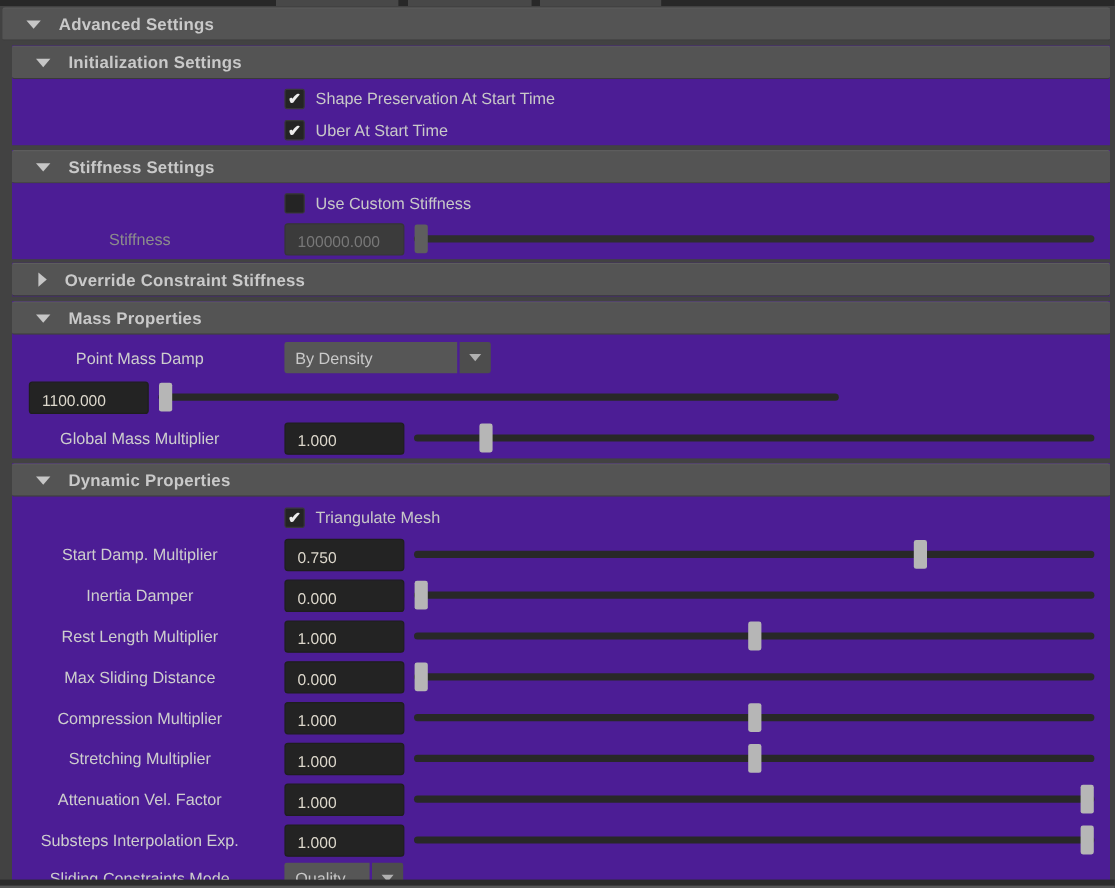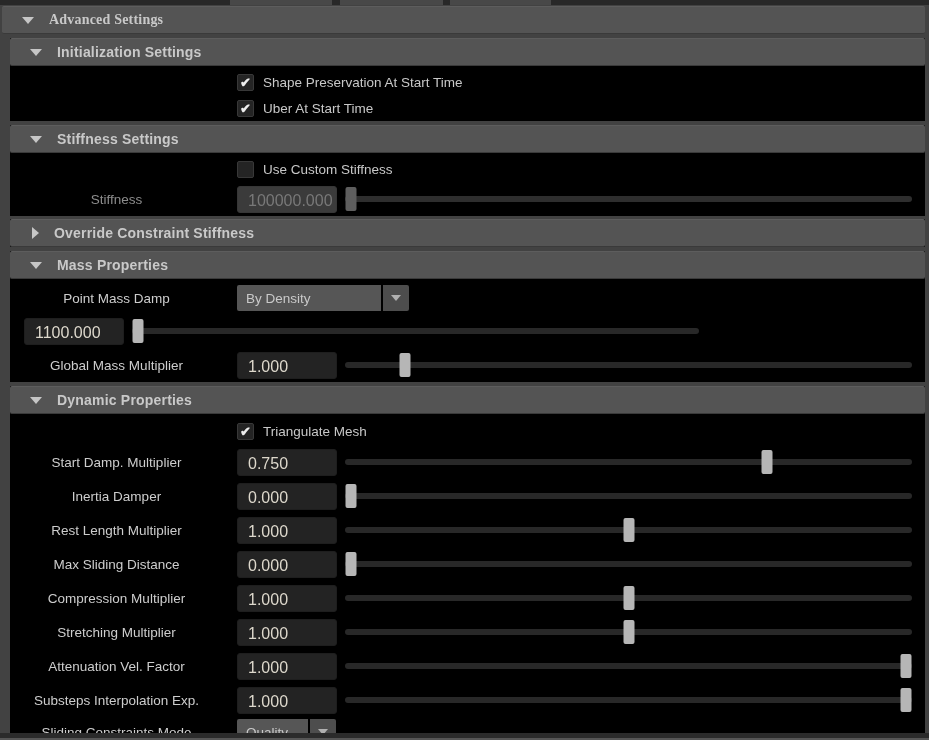--- a/index.html
+++ b/index.html
@@ -11,23 +11,23 @@
     position:relative;
   }
   
   .top-strip { position:relative; height:5px; background:#282828; }
   .top-strip .seg { position:absolute; top:0; height:5px; background:#484848; }
   .seg1 { left:230px; width:102px; }
   .seg2 { left:340px; width:103px; }
   .seg3 { left:450px; width:101px; }
 
   
-  .section { margin:0 4px 0 10px; background:#000000; }
+  .section { margin:0 4px 0 10px; background:#4c1d95; }
   .section.root { margin-left:2px; background:transparent; }
-  .gap4 { margin-top:4px; } .gap3 { margin-top:3px; } .gap1 { margin-top:1px;font-family:Liberation Serif, serif; }
+  .gap4 { margin-top:4px; } .gap3 { margin-top:3px; } .gap1 { margin-top:1px; }
 
   .hdr {
     height:28px; background:#545454; border-radius:2px;
     display:flex; align-items:center;
     border-top:1px solid #5d5d5d; border-bottom:1px solid #3a3a3a;
     cursor:default;
   }
   .hdr-title { margin-left:15px; font-size:14px; font-weight:bold; color:#c9c9c9; letter-spacing:.2px; }
   .arr-down { margin-left:20px; width:0; height:0;
     border-left:6px solid transparent; border-right:6px solid transparent; border-top:7px solid #c6c6c6; }
@@ -46,21 +46,21 @@
   .cb-spacer { width:227px; }
   .checkbox { width:17px; height:17px; background:#242424; border:1px solid #383838;
     border-radius:2px; display:flex; align-items:center; justify-content:center; }
   .checkmark { color:#ededed; font-size:13px; font-weight:bold; line-height:1; }
   .cb-label { margin-left:9px; font-size:13.5px; color:#c8c8c8; }
 
   .slider-row { height:34px; }
   .field {
     margin-left:14px; width:100px; height:27px; background:#232323;
     border:1px solid #1e1e1e; border-radius:3px;
-    color:#ddd8cc; font-family:"Liberation Sans", sans-serif; font-size:16px;
+    color:#ddd8cc; font-family:"Liberation Sans", sans-serif; font-size:13px;
     padding:4px 0 0 10px; outline:none;
   }
   .field.dim { background:#3b3b3b; border-color:#363636; color:#787878; }
 
   .slider { position:relative; margin-left:8px; width:567px; height:24px; }
   .slider .track { position:absolute; left:0; right:0; top:9px; height:6px; background:#282828; border-radius:3px; }
   .slider .track.dim { background:#2e2e2e; }
   .slider .handle { position:absolute; top:0; width:11px; height:24px; background:#b6b6b6;
     border-radius:2px; transform:translateX(-50%); }
   .slider .handle.dim { background:#5e5e5e; }

